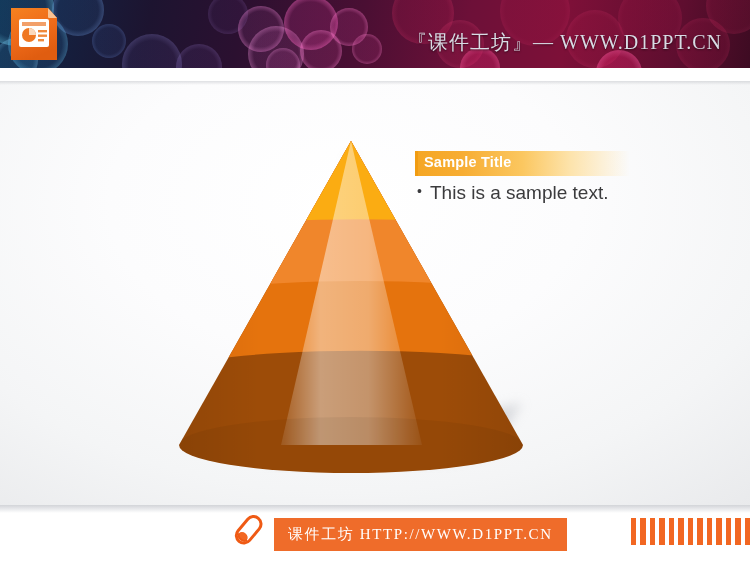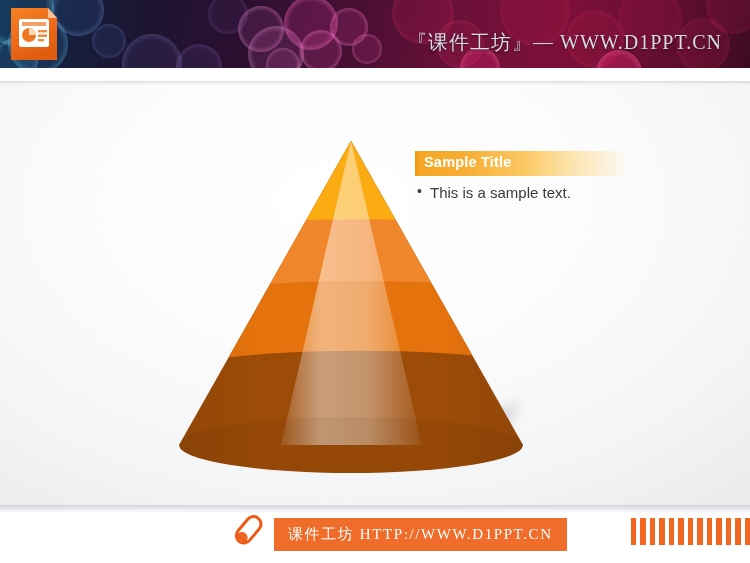--- a/index.html
+++ b/index.html
@@ -147,21 +147,21 @@
   }
   #bullets {
     margin: 7px 0 0 0;
     padding: 0;
     list-style: none;
   }
   #bullets li {
     position: relative;
     padding-left: 15px;
     color: #3b3b3d;
-    font-size: 15px;
+    font-size: 19px;
     line-height: 19px;
     margin-bottom: 1px;
   }
   #bullets li::before {
     content: "\2022";
     position: absolute;
     left: 2px;
     top: -1px;
     font-size: 14px;
     color: #3b3b3d;

